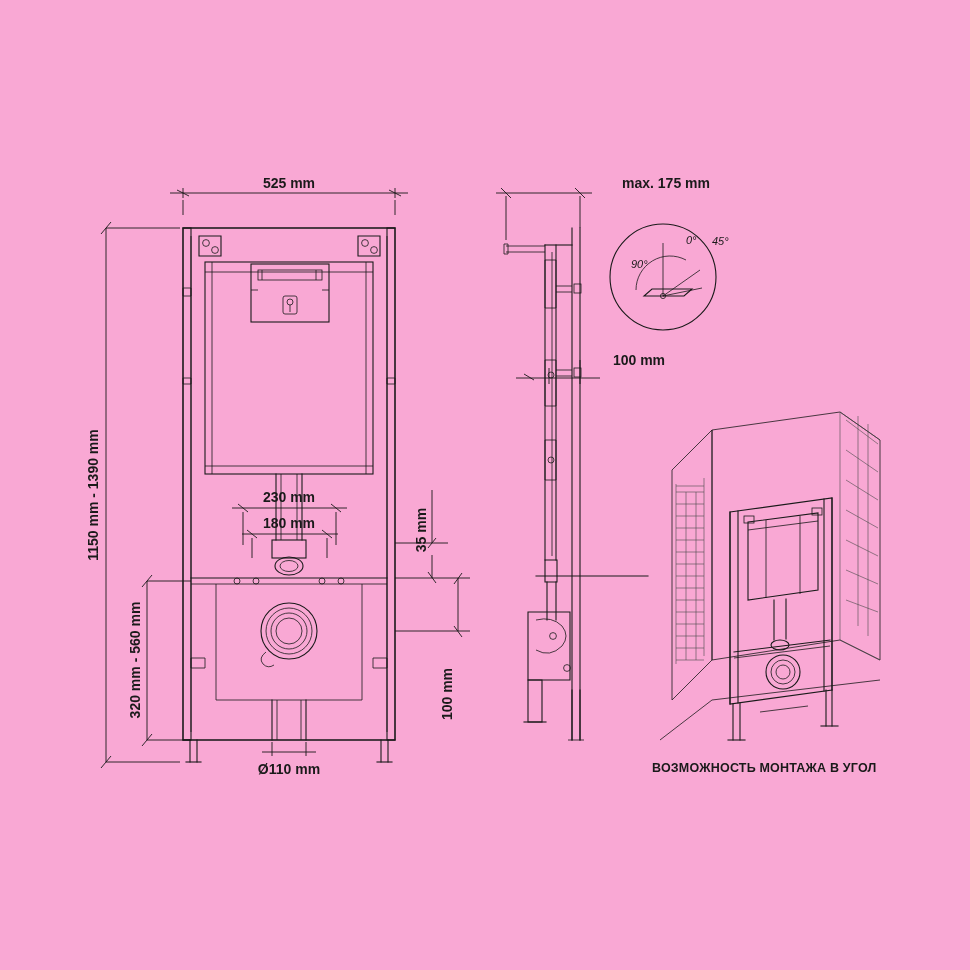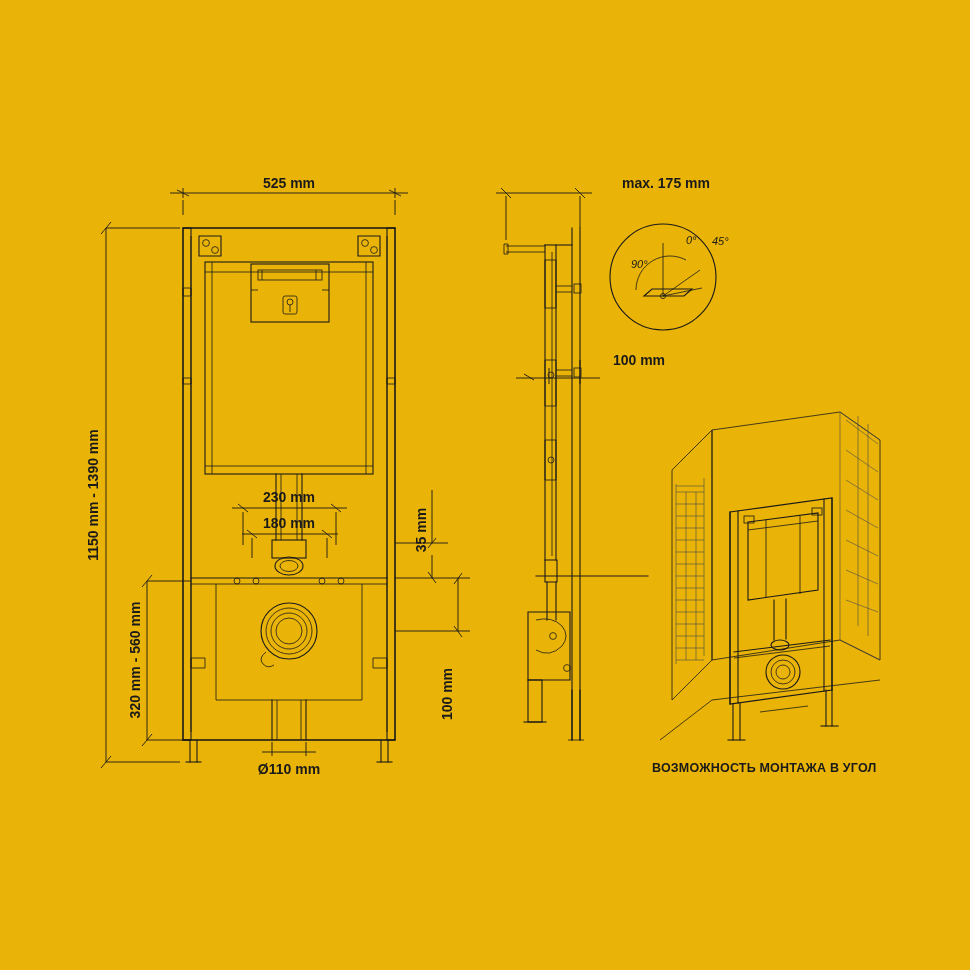--- a/index.html
+++ b/index.html
@@ -8,21 +8,21 @@
     background: #ffffff;
   }
   body {
     font-family: "Liberation Sans", sans-serif;
     -webkit-font-smoothing: antialiased;
   }
   #sheet {
     position: relative;
     width: 970px;
     height: 970px;
-    background: #eab308;
+    background: #f9a8d4;
     overflow: hidden;
   }
   svg.drawing {
     position: absolute;
     left: 0;
     top: 0;
     width: 970px;
     height: 970px;
   }
   .ln {

